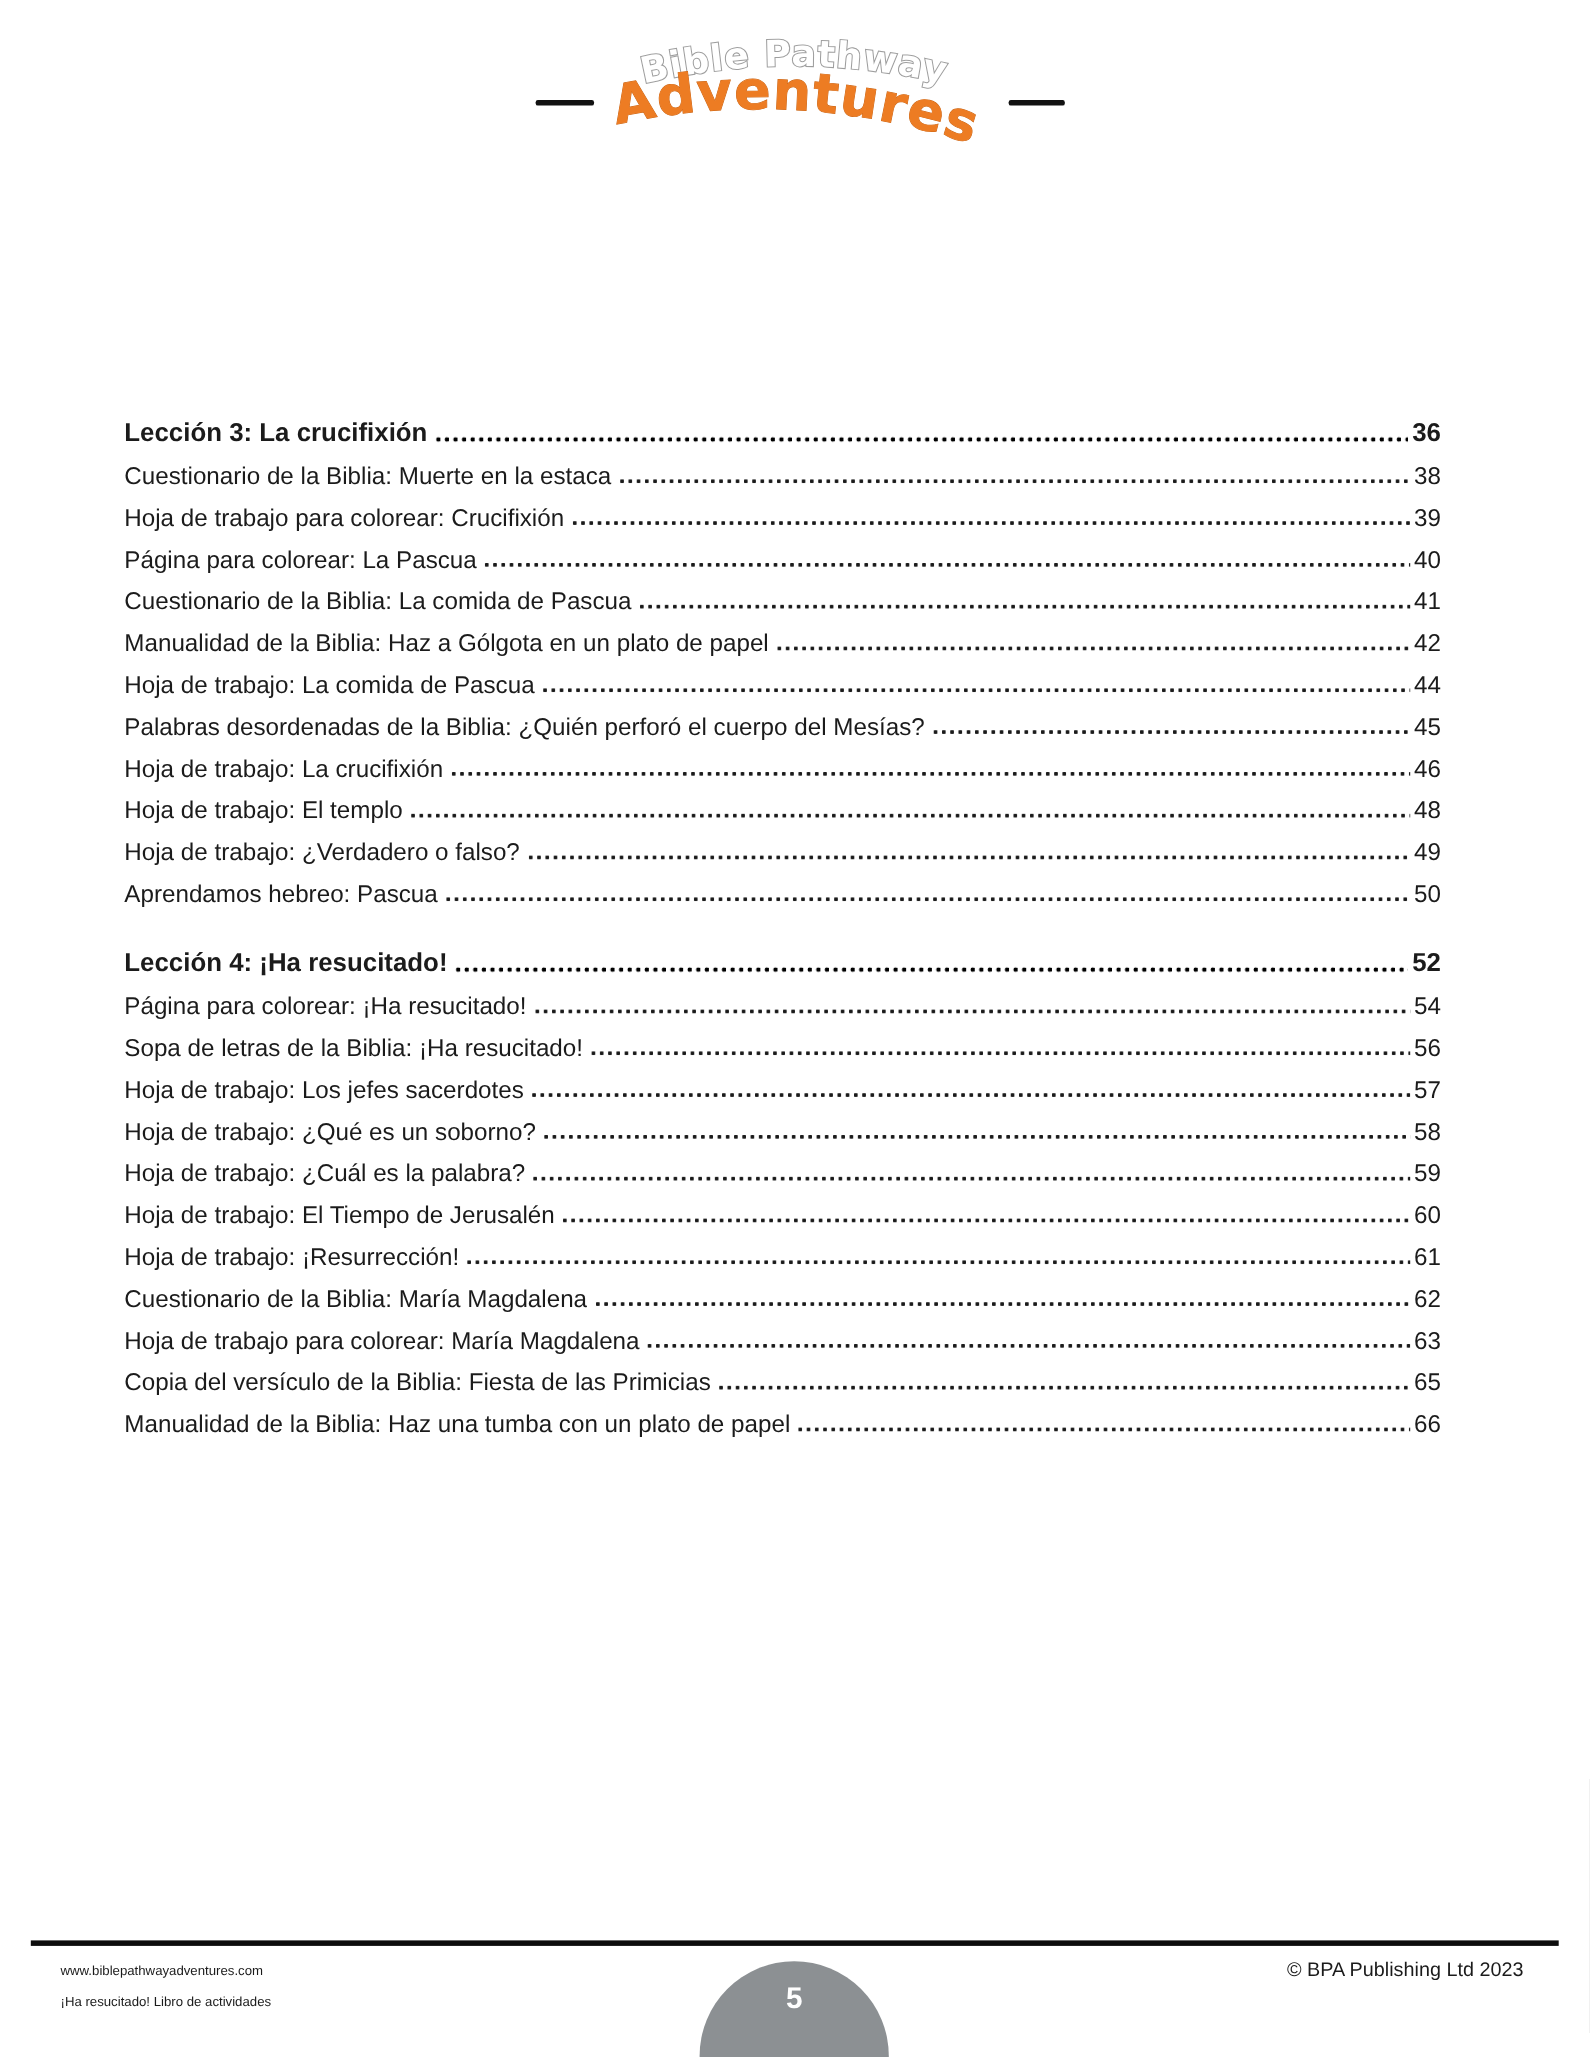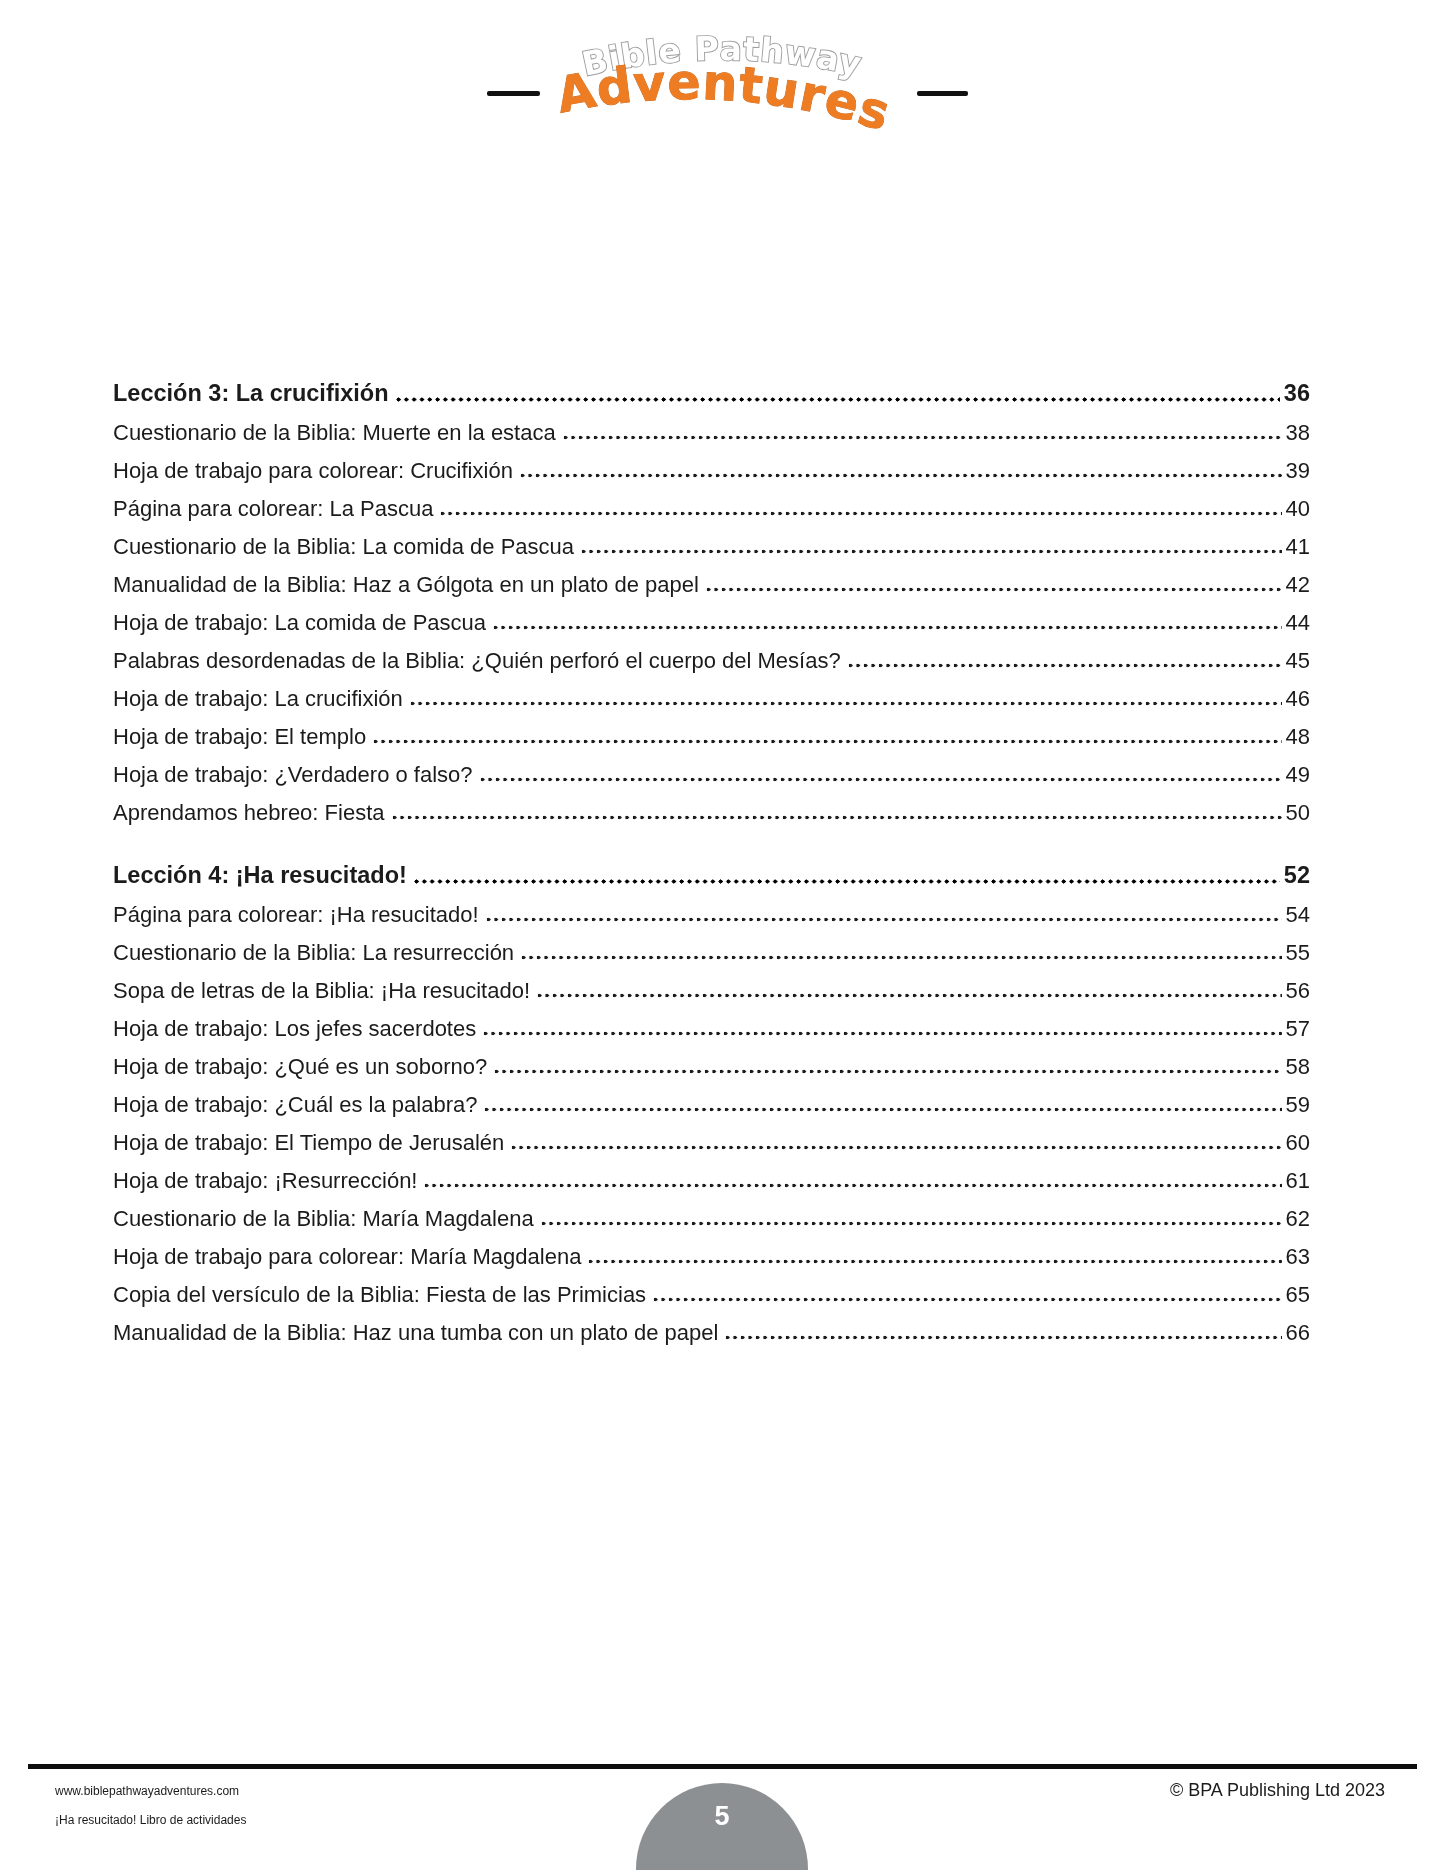--- a/index.html
+++ b/index.html
@@ -131,40 +131,35 @@
           <span class="toc-title">Hoja de trabajo: El templo</span>
           <span class="leader"></span>
           <span class="toc-page">48</span>
         </div>
         <div class="toc-row">
           <span class="toc-title">Hoja de trabajo: ¿Verdadero o falso?</span>
           <span class="leader"></span>
           <span class="toc-page">49</span>
         </div>
         <div class="toc-row">
-          <span class="toc-title">Aprendamos hebreo: Fiesta</span>
+          <span class="toc-title">Aprendamos hebreo: Pascua</span>
           <span class="leader"></span>
           <span class="toc-page">50</span>
         </div>
       </section>
       <section class="toc-section">
         <div class="toc-row toc-header">
           <span class="toc-title">Lección 4: ¡Ha resucitado!</span>
           <span class="leader"></span>
           <span class="toc-page">52</span>
         </div>
         <div class="toc-row">
           <span class="toc-title">Página para colorear: ¡Ha resucitado!</span>
           <span class="leader"></span>
           <span class="toc-page">54</span>
-        </div>
-        <div class="toc-row">
-          <span class="toc-title">Cuestionario de la Biblia: La resurrección</span>
-          <span class="leader"></span>
-          <span class="toc-page">55</span>
         </div>
         <div class="toc-row">
           <span class="toc-title">Sopa de letras de la Biblia: ¡Ha resucitado!</span>
           <span class="leader"></span>
           <span class="toc-page">56</span>
         </div>
         <div class="toc-row">
           <span class="toc-title">Hoja de trabajo: Los jefes sacerdotes</span>
           <span class="leader"></span>
           <span class="toc-page">57</span>

